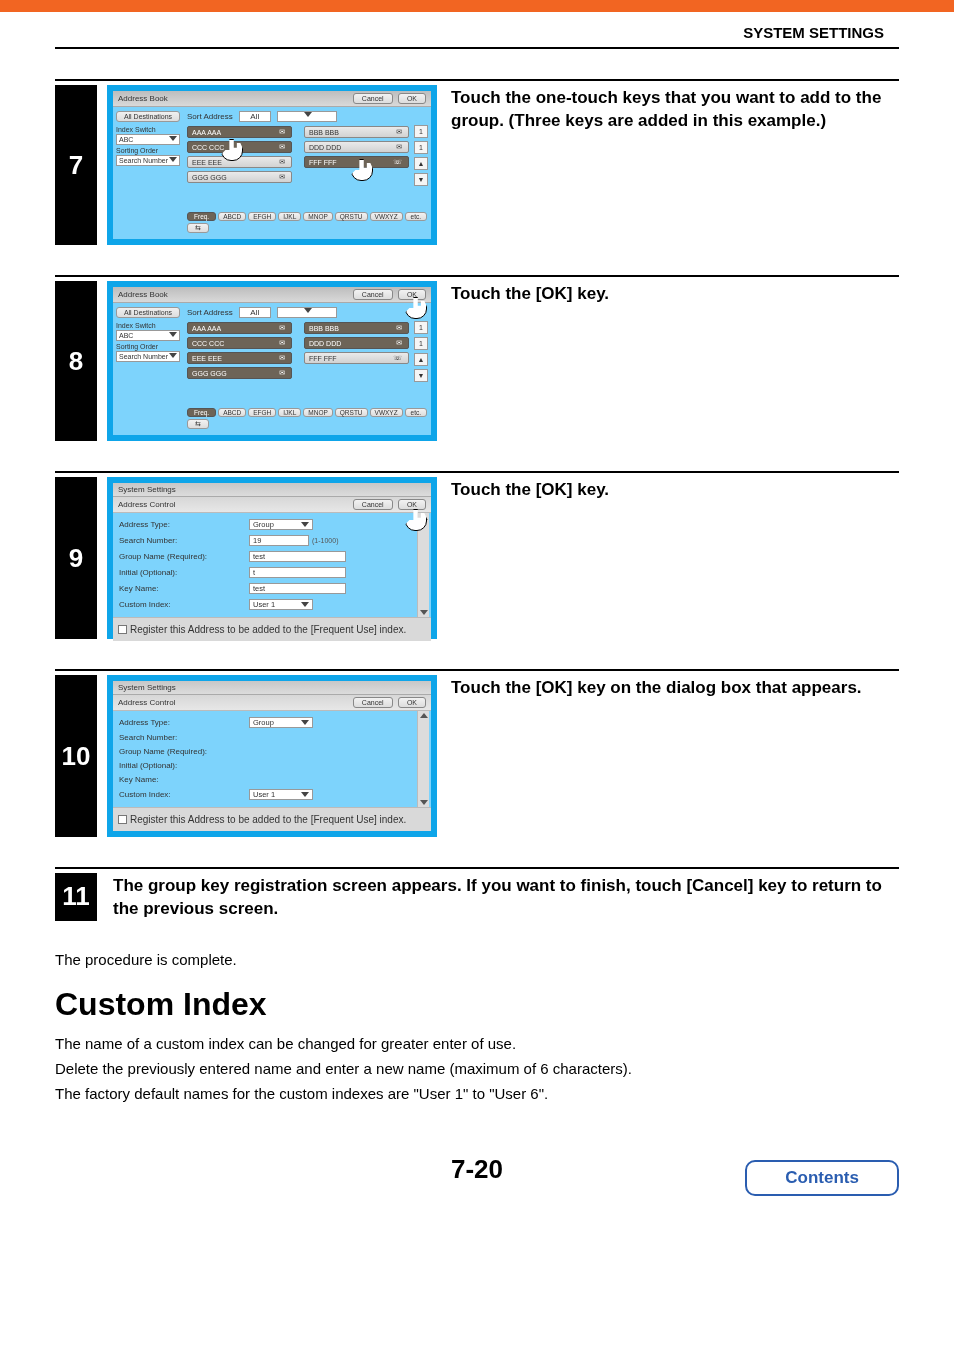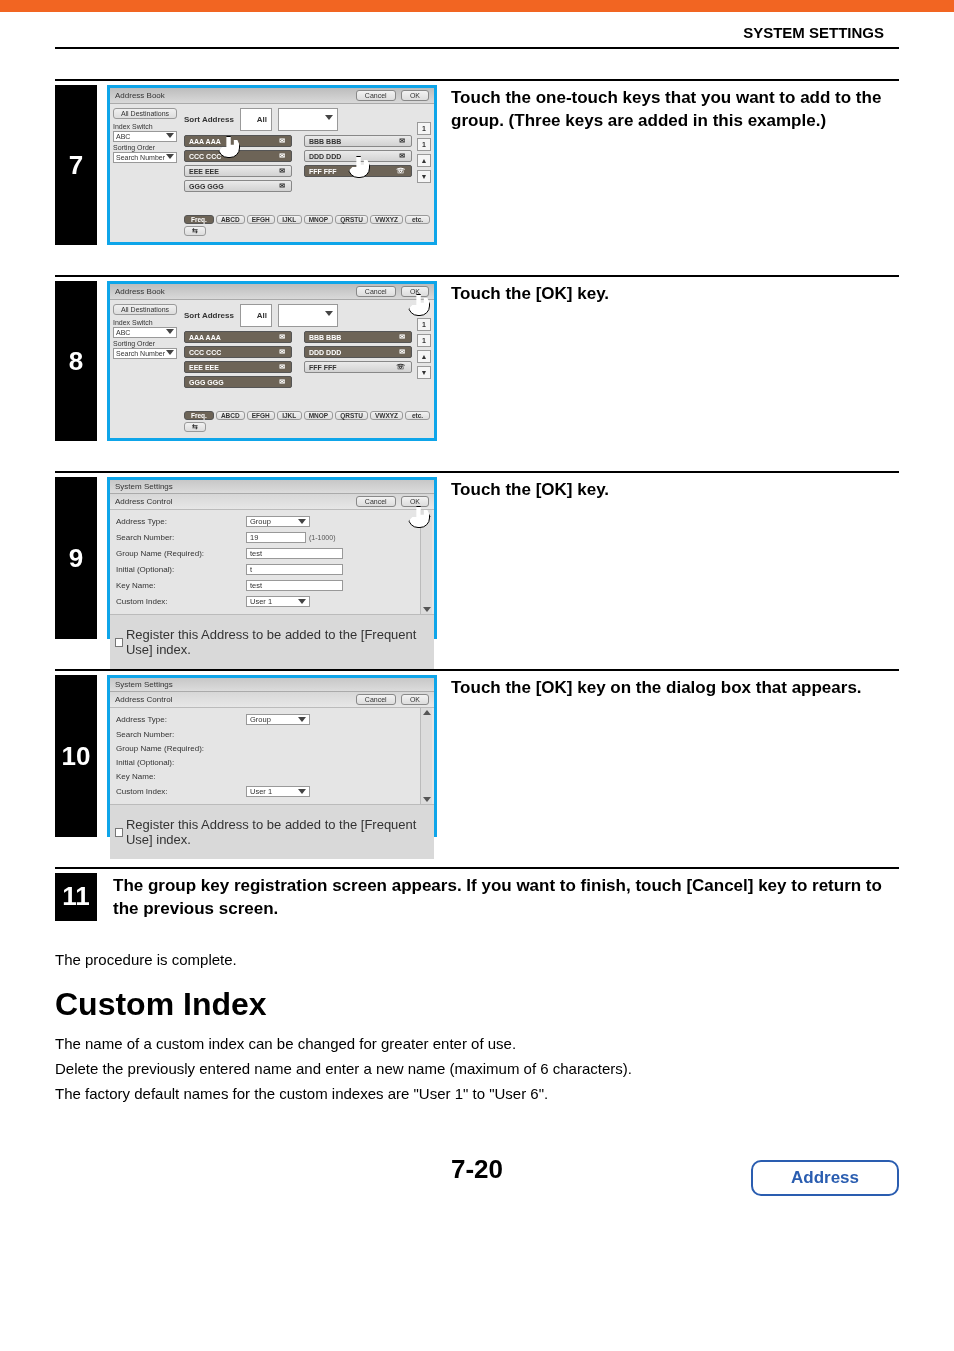--- a/index.html
+++ b/index.html
@@ -59,22 +59,22 @@
     padding-left: 10px;
   }
   .step-text {
     font-weight: bold;
     font-size: 17px;
     line-height: 1.35;
     padding: 2px 0 0 14px;
     flex: 1;
   }
   .shot {
-    border: 3px solid #0ea5e9;
-    background: #e5e5e5;
+    border: 6px solid #0ea5e9;
+    background: #7dd3fc;
     font-size: 8px;
     color: #333;
     position: relative;
     flex-shrink: 0;
   }
   
   .ab-shot {
     width: 330px;
     height: 160px;
   }
@@ -118,35 +118,34 @@
     border: 1px solid #999;
     padding: 1px 2px;
     font-size: 7px;
     display:flex;
     justify-content:space-between;
   }
   .ab-right {
     flex: 1;
     padding: 4px 22px 4px 4px;
     position: relative;
-    font-weight: bold;
   }
   .ab-sortrow {
     display: flex;
     align-items: center;
     gap: 6px;
     margin-bottom: 4px;
   }
   .ab-sortrow .field {
     background: #fff;
     border: 1px solid #999;
-    padding: 6px 4px;
+    padding: 0 4px;
     min-width: 32px;
     display:flex;
-    justify-content:flex-end;
+    justify-content:center;
   }
   .ab-grid {
     display: grid;
     grid-template-columns: 1fr 1fr;
     gap: 3px 12px;
   }
   .key {
     background: linear-gradient(#eaeaea,#d2d2d2);
     border: 1px solid #888;
     border-radius: 2px;
@@ -291,22 +290,22 @@
   }
   .ac-scroll .arr {
     width: 0; height: 0;
     border-left: 4px solid transparent;
     border-right: 4px solid transparent;
   }
   .ac-scroll .arr.up { border-bottom: 5px solid #555; }
   .ac-scroll .arr.dn { border-top: 5px solid #555; }
   .ac-foot {
     background: #d9d9d9;
-    font-size: 13px;
-    padding: 12px 5px;
+    font-size: 10px;
+    padding: 6px 5px;
     border-top: 1px solid #bbb;
     display:flex;
     align-items:center;
     gap:3px;
   }
   .chk {
     width: 9px; height: 9px;
     border: 1px solid #777;
     background: #fff;
     display:inline-block;
@@ -708,15 +707,15 @@
 
   <div class="post-text">The procedure is complete.</div>
 
   <div class="section-title">Custom Index</div>
   <div class="body-para">The name of a custom index can be changed for greater enter of use.</div>
   <div class="body-para">Delete the previously entered name and enter a new name (maximum of 6 characters).</div>
   <div class="body-para">The factory default names for the custom indexes are "User 1" to "User 6".</div>
 
   <div class="page-footer">
     <div class="page-num">7-20</div>
-    <div class="contents-btn">Address</div>
+    <div class="contents-btn">Contents</div>
   </div>
 </div>
 
 </body></html>

